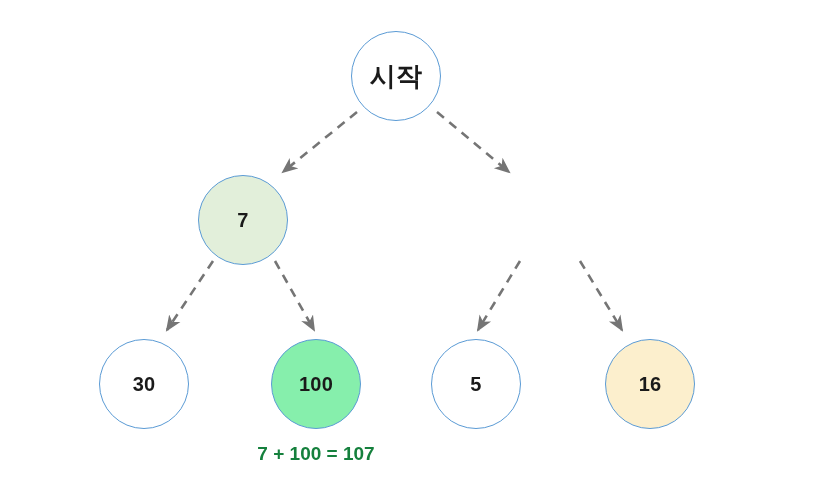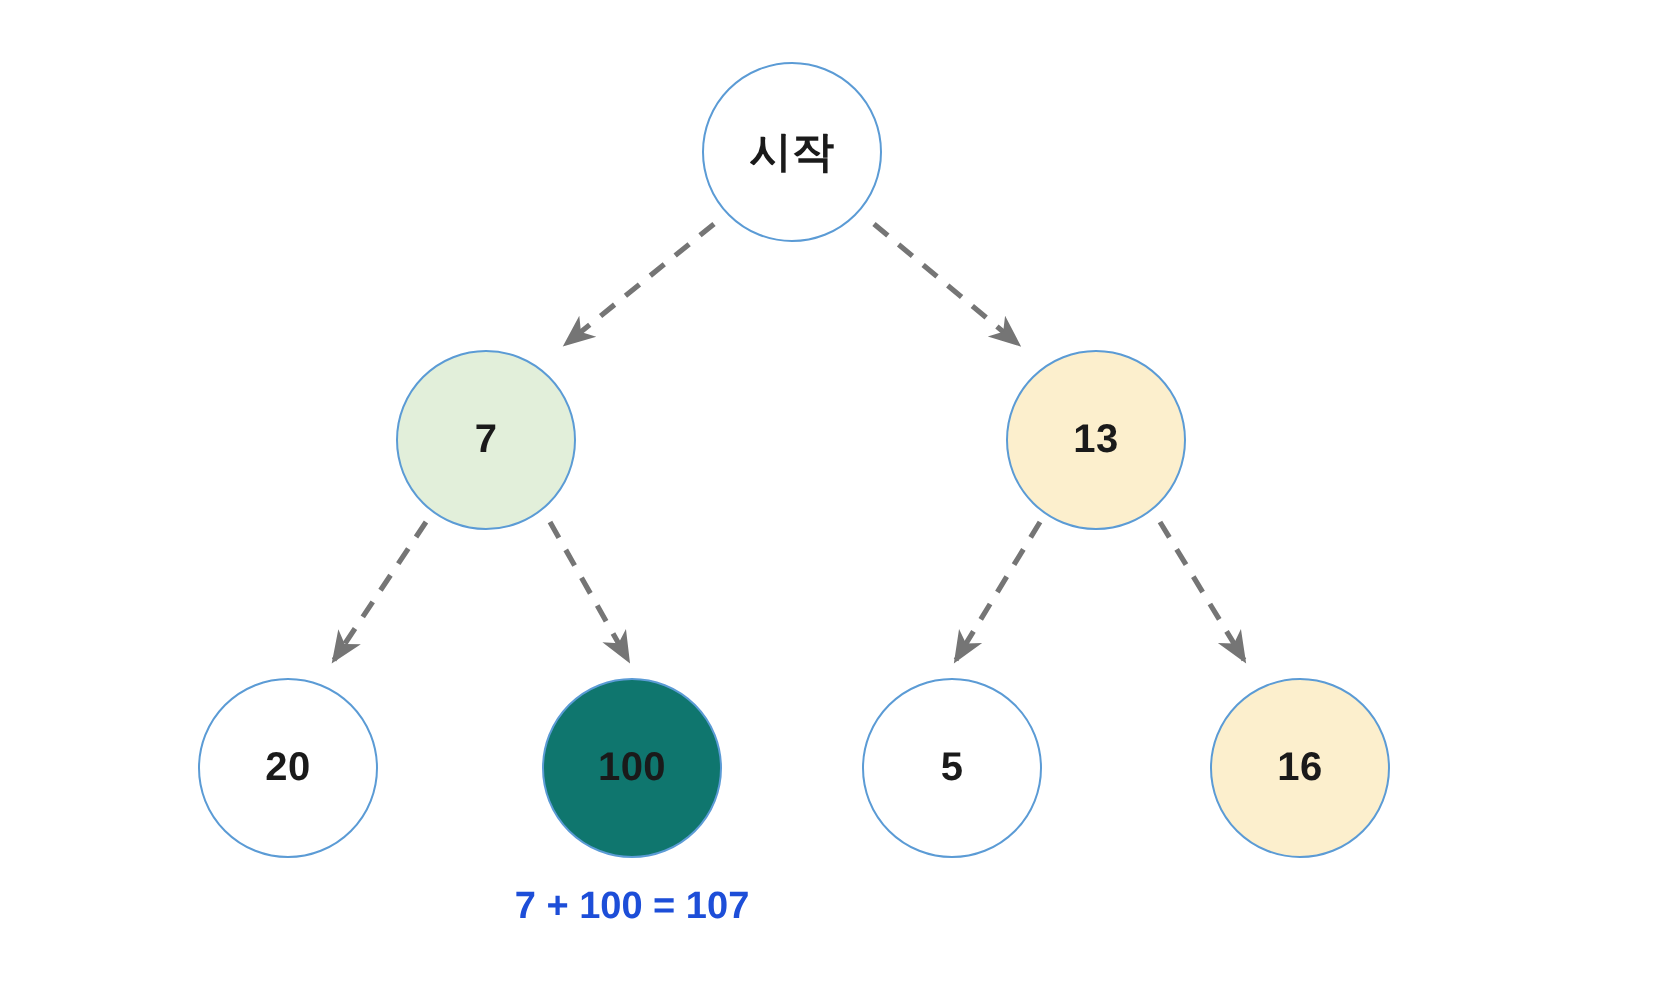--- a/index.html
+++ b/index.html
@@ -37,28 +37,28 @@
   .node-label {
     font-family: "Liberation Sans", sans-serif;
     font-size: 20px;
     font-weight: 700;
     color: #1a1a1a;
     letter-spacing: 0.2px;
     line-height: 1;
     user-select: none;
   }
   .node-label.korean {
-    font-size: 21px;
+    font-size: 26px;
   }
   .caption {
     position: absolute;
     font-family: "Liberation Sans", sans-serif;
     font-size: 19px;
     font-weight: 700;
-    color: #1d4ed8;
+    color: #15803d;
     white-space: nowrap;
     transform: translateX(-50%);
     z-index: 2;
     user-select: none;
   }
 </style>
 </head>
 <body>
 
 <div id="canvas">
@@ -80,29 +80,26 @@
   </svg>
 
   <div class="node" style="left: 351px; top: 31px; width: 90px; height: 90px; background: rgb(255, 255, 255); border-color: rgb(91, 155, 213);">
     <span class="node-label korean">시작</span>
   </div>
 
   <div class="node" style="left: 198px; top: 175px; width: 90px; height: 90px; background: rgb(226, 239, 218); border-color: rgb(91, 155, 213);">
     <span class="node-label">7</span>
   </div>
 
-  <div class="node" style="left: 503px; top: 175px; width: 90px; height: 90px; background: rgb(252, 239, 205); border-color: rgb(91, 155, 213);">
-    <span class="node-label">13</span>
+
+  <div class="node" style="left: 99px; top: 339px; width: 90px; height: 90px; background: rgb(255, 255, 255); border-color: rgb(91, 155, 213);">
+    <span class="node-label">30</span>
   </div>
 
-  <div class="node" style="left: 99px; top: 339px; width: 90px; height: 90px; background: rgb(255, 255, 255); border-color: rgb(91, 155, 213);">
-    <span class="node-label">20</span>
-  </div>
-
-  <div class="node" style="left: 271px; top: 339px; width: 90px; height: 90px; background: #0f766e; border-color: rgb(91, 155, 213); text-align: center;">
+  <div class="node" style="left: 271px; top: 339px; width: 90px; height: 90px; background: #86efac; border-color: rgb(91, 155, 213); text-align: center;">
     <span class="node-label">100</span>
   </div>
 
   <div class="node" style="left: 431px; top: 339px; width: 90px; height: 90px; background: rgb(255, 255, 255); border-color: rgb(91, 155, 213);">
     <span class="node-label">5</span>
   </div>
 
   <div class="node" style="left: 605px; top: 339px; width: 90px; height: 90px; background: rgb(252, 239, 205); border-color: rgb(91, 155, 213);">
     <span class="node-label">16</span>
   </div>

